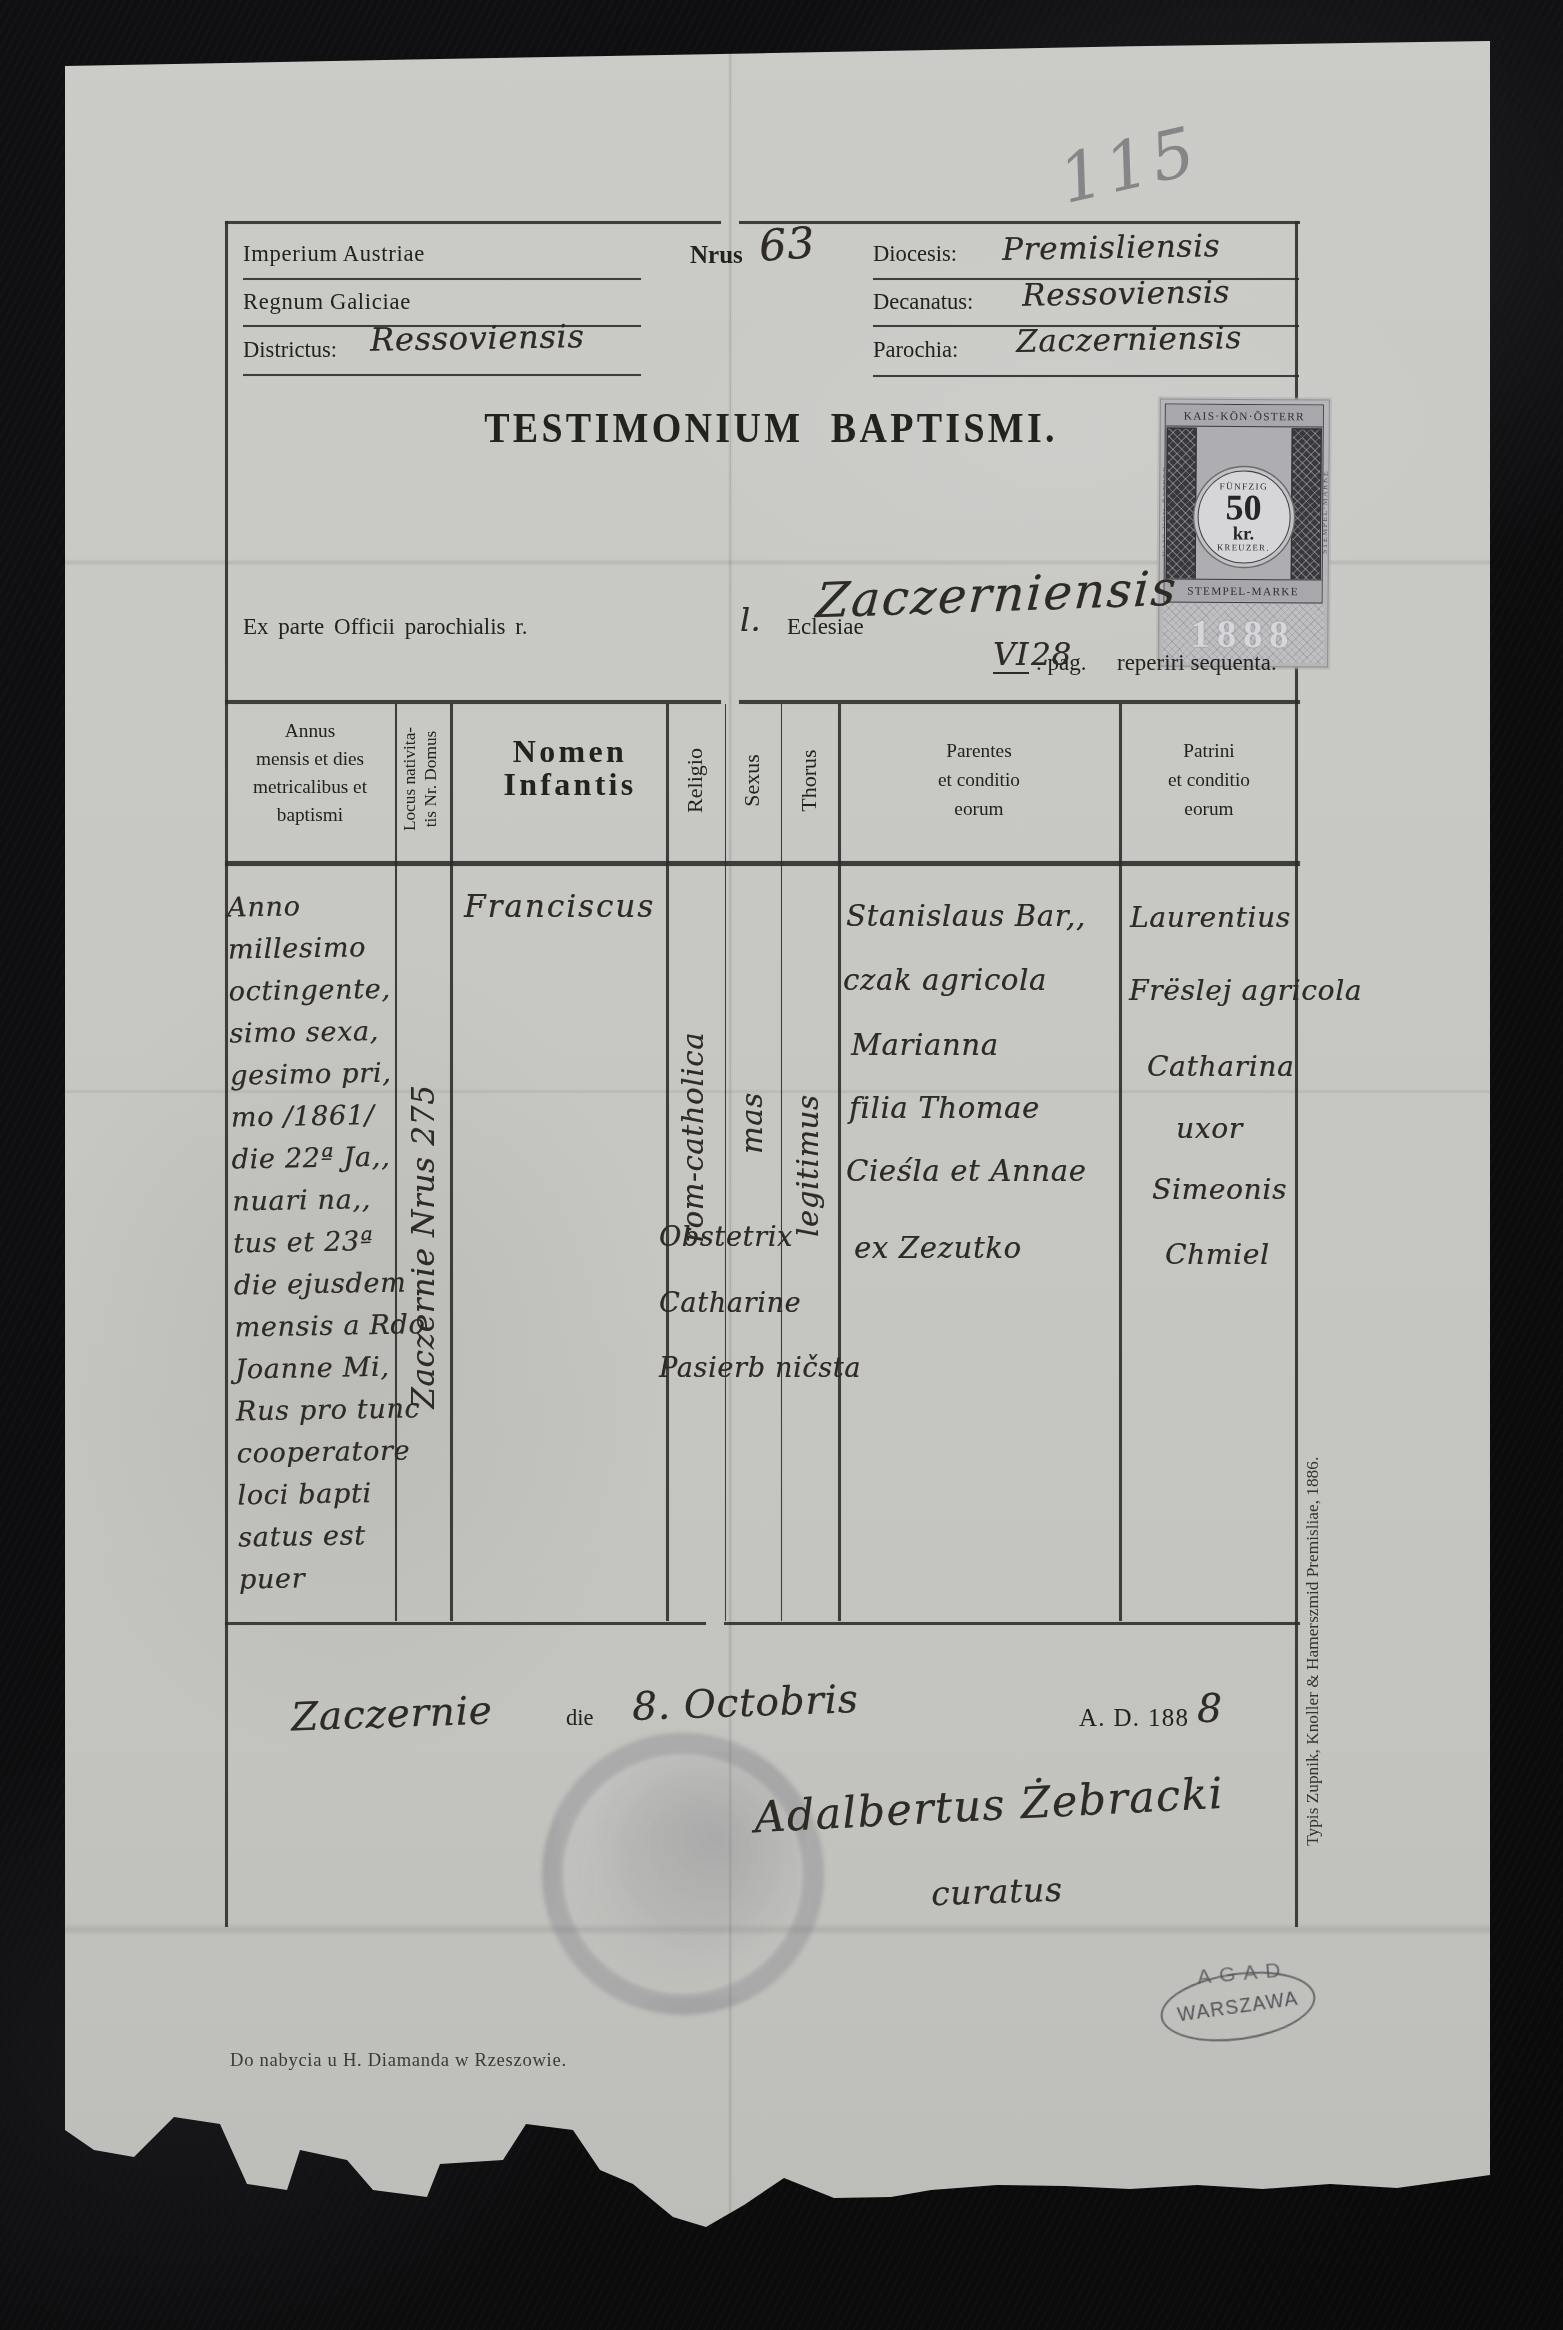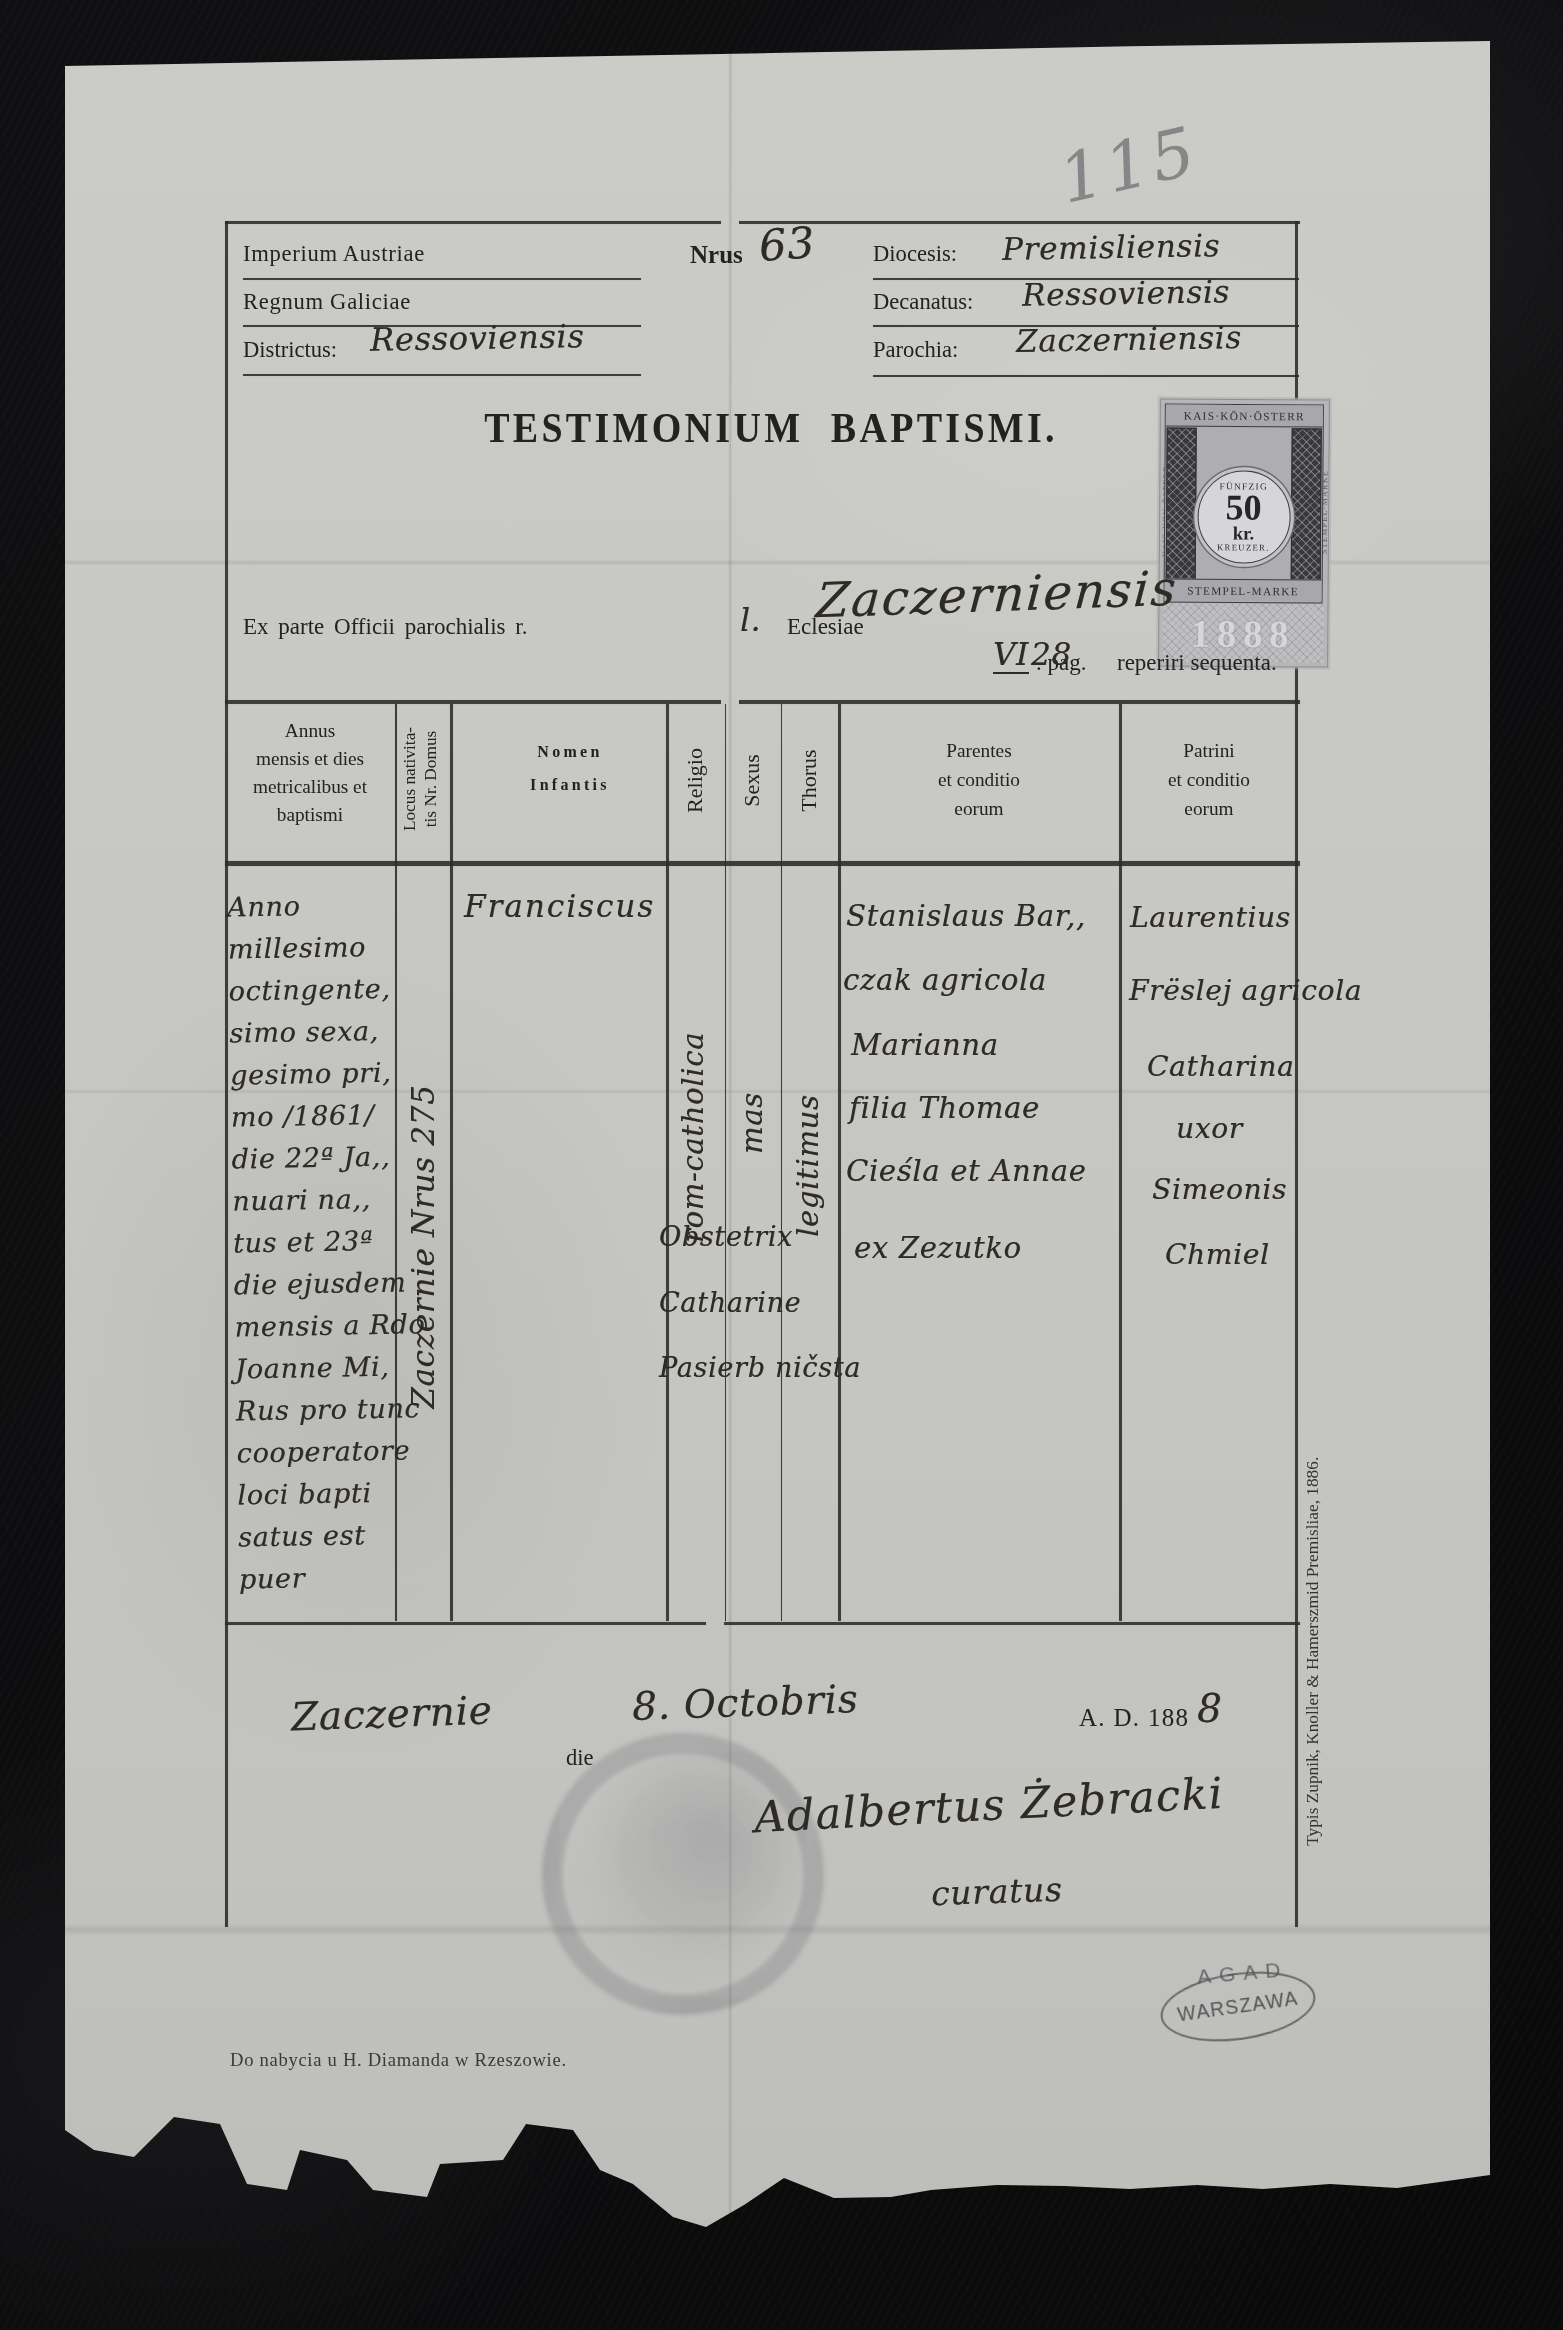--- a/index.html
+++ b/index.html
@@ -153,21 +153,21 @@
     <div class="abs cell-head" style="left:161px;top:676px;width:168px;font-size:19.3px;line-height:28px;">
       <div>Annus</div>
       <div>mensis et dies</div>
       <div>metricalibus et</div>
       <div>baptismi</div>
     </div>
     <div class="abs rot cell-head" style="left:274px;top:716px;width:166px;height:44px;font-size:17.3px;line-height:20.6px;">
       <div>Locus nativita-</div>
       <div>tis Nr. Domus</div>
     </div>
-    <div class="abs cell-head" style="left:388px;top:694px;width:234px;font-size:16px;font-weight:bold;letter-spacing:3.3px;line-height:33px;">
+    <div class="abs cell-head" style="left:388px;top:694px;width:234px;font-size:32px;font-weight:bold;letter-spacing:3.3px;line-height:33px;">
       <div>Nomen</div>
       <div>Infantis</div>
     </div>
     <div class="abs rot cell-head" style="left:554px;top:726px;width:153px;height:27px;font-size:22px;">Religio</div>
     <div class="abs rot cell-head" style="left:611px;top:726px;width:153px;height:27px;font-size:22px;">Sexus</div>
     <div class="abs rot cell-head" style="left:668px;top:726px;width:153px;height:27px;font-size:22px;">Thorus</div>
     <div class="abs cell-head" style="left:776px;top:695px;width:276px;font-size:19.3px;line-height:29px;">
       <div>Parentes</div>
       <div>et conditio</div>
       <div>eorum</div>
@@ -218,21 +218,21 @@
     <div class="abs hw" style="left:789px;top:1190px;font-size:29px;">ex Zezutko</div>
 
     <div class="abs hw" style="left:1065px;top:860px;font-size:28px;">Laurentius</div>
     <div class="abs hw" style="left:1064px;top:933px;font-size:28px;">Frëslej agricola</div>
     <div class="abs hw" style="left:1082px;top:1009px;font-size:28px;">Catharina</div>
     <div class="abs hw" style="left:1111px;top:1071px;font-size:28px;">uxor</div>
     <div class="abs hw" style="left:1087px;top:1132px;font-size:28px;">Simeonis</div>
     <div class="abs hw" style="left:1100px;top:1197px;font-size:28px;">Chmiel</div>
 
     <div class="abs hw" style="left:226px;top:1650px;font-size:39px;transform:rotate(-2deg);">Zaczernie</div>
-    <div class="abs printed" style="left:501px;top:1664px;font-size:22.6px;margin-top:40px;">die</div>
+    <div class="abs printed" style="left:501px;top:1664px;font-size:22.6px;">die</div>
     <div class="abs hw" style="left:567px;top:1639px;font-size:39px;transform:rotate(-2deg);">8. Octobris</div>
     <div class="abs printed" style="left:1007px;top:1663px;font-size:25px;letter-spacing:1.3px;margin-left:7px;">A. D. 188</div>
     <div class="abs hw" style="left:1132px;top:1645px;font-size:39px;">8</div>
 
     <div class="abs seal" style="left:478px;top:1693px;width:246px;height:246px;"></div>
 
     <div class="abs hw" style="left:689px;top:1739px;font-size:43px;letter-spacing:1.3px;transform:rotate(-3deg);">Adalbertus Żebracki</div>
     <div class="abs hw" style="left:866px;top:1831px;font-size:33px;transform:rotate(-2deg);">curatus</div>
 
     <div class="abs" style="left:1132px;top:1920px;font-family:'Liberation Sans',sans-serif;font-size:21px;letter-spacing:8px;color:rgba(90,90,96,0.85);transform:rotate(-5deg);filter:blur(0.3px);">AGAD</div>

